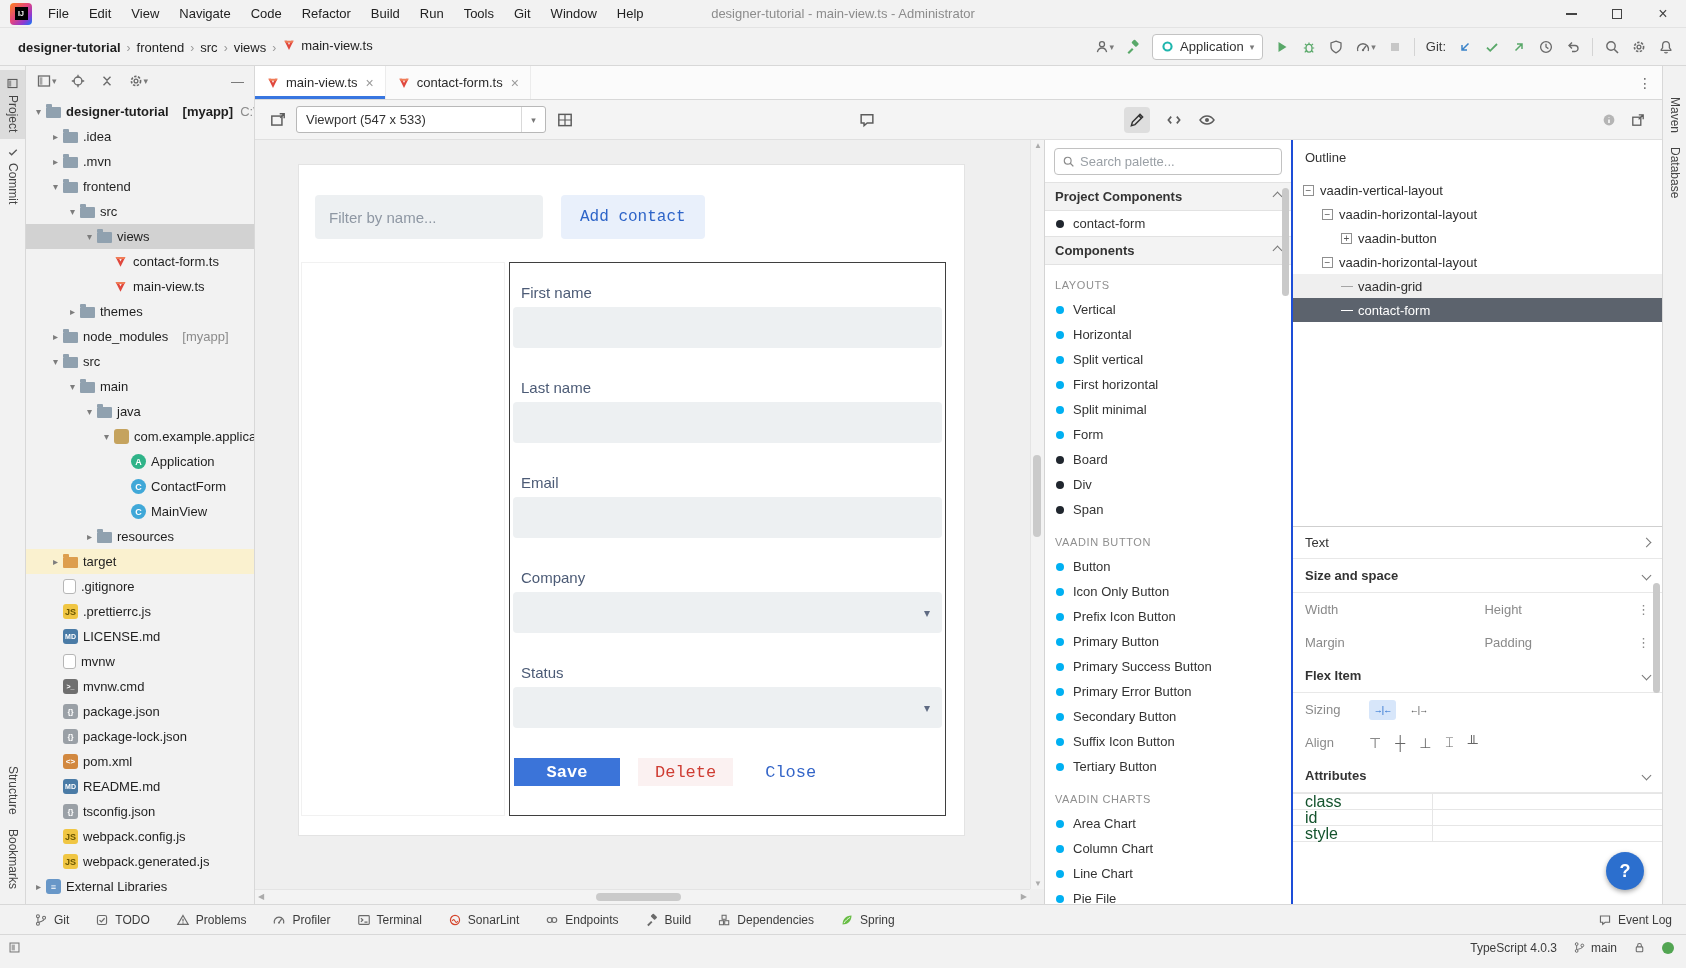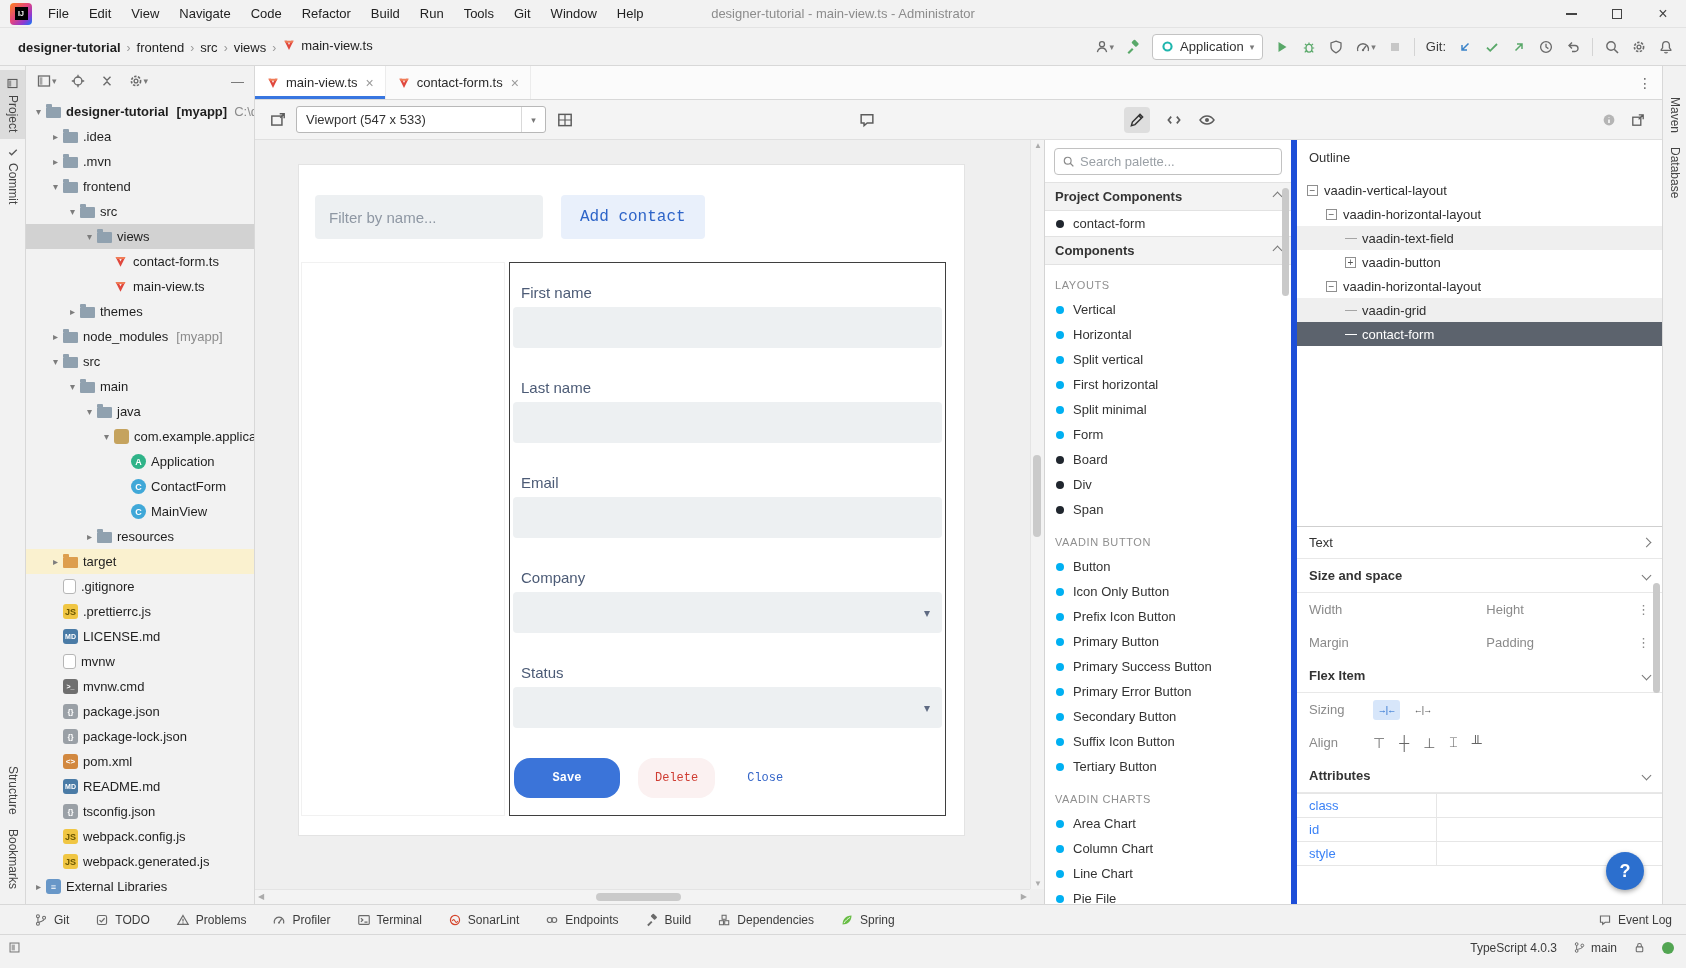--- a/index.html
+++ b/index.html
@@ -46,21 +46,21 @@
 .project{width:229px;background:#f2f2f2;border-right:1px solid #d8d8d8;display:flex;flex-direction:column;overflow:hidden}
 .ppanel-toolbar{height:30px;flex:none;display:flex;align-items:center;gap:13px;padding:0 10px;color:#6a6a6a}
 .ppanel-toolbar .dash{margin-left:auto;color:#6a6a6a;font-size:13px}
 .ptree{flex:1;overflow:hidden;padding-top:3px}
 .tree-row{height:25px;display:flex;align-items:center;white-space:nowrap;overflow:hidden}
 .tree-row.selected{background:#d2d2d2}
 .tree-row.hl{background:#faf1cf}
 .chev{width:13px;color:#7d7d7d;font-size:10px;flex:none;text-align:center}
 .tlabel{margin-left:5px}
 .tlabel.bold{font-weight:700}
-.tann{color:#8b8b8b;margin-left:8px}
+.tann{color:#8b8b8b;margin-left:14px}
 .tann.root-ann{color:#1f1f1f;font-weight:700}
 .tpath{color:#8b8b8b;margin-left:7px}
 .fi{flex:none;margin-left:1px}
 .folder{width:15px;height:11px;background:#90a1af;border-radius:1px;position:relative;margin-top:2px}
 .folder:before{content:"";position:absolute;top:-3px;left:0;width:6px;height:3px;background:inherit;border-radius:1px 1px 0 0}
 .folder.excluded{background:#dd9e4e}
 .badge{width:15px;height:15px;border-radius:50%;color:#fff;font-size:9px;font-weight:700;display:flex;align-items:center;justify-content:center}
 .badge.sq{border-radius:3px}
 .b-class{background:#40a8d8}
 .b-app{background:#2fb388}
@@ -100,21 +100,21 @@
 .filter-input{position:absolute;left:16px;top:30px;width:228px;height:44px;background:#edf0f2;border:none;outline:none;border-radius:4px;padding:0 14px;font-size:15px;color:#333}
 .filter-input::placeholder{color:#8e97a3}
 .add-btn{position:absolute;left:262px;top:30px;height:44px;padding:0 19px;background:#e9f0fb;color:#2d64c8;border:none;border-radius:4px;font-size:16px;font-weight:500}
 .grid-ph{position:absolute;left:2px;top:97px;width:204px;height:554px;border:1px solid #f1f1f1;background:#fff}
 .cform{position:absolute;left:210px;top:97px;width:437px;height:554px;border:1px solid #3f3f3f;background:#fff;padding:0 3px;overflow:hidden}
 .f-label{font-size:15px;color:#4c5b76;margin:30px 8px 5px;line-height:19px}
 .f-group.first .f-label{margin-top:20px}
 .f-input{height:41px;background:#edf0f2;border-radius:4px;position:relative}
 .sel-chev{position:absolute;right:12px;top:50%;transform:translateY(-50%);color:#5f6b83;font-size:12px}
 .cbtn-row{display:flex;gap:18px;margin-top:30px;padding:0 1px}
-.cbtn{height:40px;border:none;border-radius:16px;font-size:12px}
+.cbtn{height:28px;border:none;border-radius:0;font-size:17px}
 .cbtn.primary{width:106px;background:#3b74d9;color:#fff;font-weight:600}
 .cbtn.danger{padding:0 17px;background:#fbf1f1;color:#cf3d33;font-weight:500}
 .cbtn.tertiary{padding:0 14px;background:transparent;color:#3465c8;font-weight:500}
 
 .vscroll{position:absolute;right:0;top:0;bottom:15px;width:14px;background:#f3f3f3;border-left:1px solid #e4e4e4}
 .vscroll .thumb{position:absolute;top:42%;height:11%;width:8px;left:2px;background:#cacaca;border-radius:4px}
 .vscroll .cap{position:absolute;left:3px;font-size:8px;color:#ababab}
 .vscroll .cap.top{top:1px}
 .vscroll .cap.bottom{bottom:1px}
 .hscroll{position:absolute;left:0;right:14px;bottom:0;height:15px;background:#f3f3f3;border-top:1px solid #e4e4e4}
@@ -138,21 +138,21 @@
 .dot.blue{background:#00b0f2}
 .dot.dark{background:#20262e}
 .pal-scroll{position:absolute;right:2px;top:48px;width:7px;height:108px;background:#c9c9c9;border-radius:4px}
 
 
 .chevc{display:inline-block;width:7px;height:7px;border-right:1.6px solid #777;border-bottom:1.6px solid #777;transform:rotate(45deg);flex:none}
 .chevc.up{transform:rotate(-135deg)}
 .chevc.rgt{transform:rotate(-45deg)}
 
 
-.rightpanel{width:371px;flex:none;background:#fff;border-left:6px solid #1d4ed8;display:flex;flex-direction:column;overflow:hidden}
+.rightpanel{width:371px;flex:none;background:#fff;border-left:2px solid #1d4ed8;display:flex;flex-direction:column;overflow:hidden}
 .outline{height:386px;flex:none;display:flex;flex-direction:column;overflow:hidden}
 .outline-title{height:34px;flex:none;display:flex;align-items:center;padding:0 12px;color:#333}
 .o-tree{flex:1;overflow:hidden;padding-top:4px}
 .o-row{height:24px;display:flex;align-items:center;color:#2f2f2f}
 .o-row.shade{background:#efefef}
 .o-row.sel{background:#5c636d;color:#fff}
 .o-toggle{width:11px;height:11px;border:1px solid #8f8f8f;background:#fff;color:#555;font-size:10px;line-height:9px;text-align:center;margin-right:6px;flex:none}
 .o-conn{width:12px;height:1px;background:#a5a5a5;margin-right:5px;flex:none}
 .o-row.sel .o-conn{background:#fff}
 
@@ -165,21 +165,21 @@
 .p-section .plus + .chevc{margin-left:0}
 .p-row{height:33px;display:flex;align-items:center;padding:0 12px;color:#8a8a8a;position:relative}
 .p-col1{width:52%}
 .p-col2{flex:1}
 .p-dots{color:#8a8a8a;font-size:13px}
 .p-flex-label{width:64px;color:#8a8a8a}
 .sz-btn{min-width:27px;height:20px;border-radius:3px;display:flex;align-items:center;justify-content:center;font-size:9px;letter-spacing:-1px;color:#555;padding:0 3px;margin-right:9px}
 .sz-btn.active{background:#d7e6fa;color:#1b66cc}
 .al-btn{font-size:14px;color:#666;margin-right:14px}
 .attr-table{border-top:1px solid #e6e6e6}
-.attr-row{height:24px;display:flex;border-bottom:1px solid #e6e6e6;font-size:13px;color:#3b82f6}
+.attr-row{height:16px;display:flex;border-bottom:1px solid #e6e6e6;font-size:16px;color:#14532d}
 .attr-key{width:140px;border-right:1px solid #e6e6e6;display:flex;align-items:center;padding-left:12px}
 .attr-val{flex:1}
 .help-fab{position:absolute;right:18px;bottom:14px;width:38px;height:38px;border-radius:50%;background:#2c6fce;color:#fff;font-size:18px;font-weight:700;display:flex;align-items:center;justify-content:center;box-shadow:0 2px 5px rgba(0,0,0,.35)}
 .props-scroll{position:absolute;right:2px;top:56px;width:7px;height:110px;background:#c9c9c9;border-radius:4px}
 
 
 .toolbar-bottom{height:30px;background:#f2f2f2;border-top:1px solid #d8d8d8;display:flex;align-items:center;padding:0 14px 0 34px;gap:26px;font-size:12px;color:#3c3c3c}
 .tb-item{display:flex;align-items:center;gap:6px}
 .tb-item .ic{width:14px;height:14px}
 .tb-right{margin-left:auto;display:flex;align-items:center;gap:6px}
@@ -932,24 +932,20 @@
           <div class="outline-title">Outline</div>
           <div class="o-tree" id="otree">
               <div class="o-row" style="padding-left: 10px;">
                 <span class="o-toggle">−</span>
                 <span class="o-label">vaadin-vertical-layout</span>
               </div>
               <div class="o-row" style="padding-left: 29px;">
                 <span class="o-toggle">−</span>
                 <span class="o-label">vaadin-horizontal-layout</span>
               </div>
-              <div class="o-row shade" style="padding-left: 48px;">
-                <span class="o-conn"></span>
-                <span class="o-label">vaadin-text-field</span>
-              </div>
               <div class="o-row" style="padding-left: 48px;">
                 <span class="o-toggle">+</span>
                 <span class="o-label">vaadin-button</span>
               </div>
               <div class="o-row" style="padding-left: 29px;">
                 <span class="o-toggle">−</span>
                 <span class="o-label">vaadin-horizontal-layout</span>
               </div>
               <div class="o-row shade" style="padding-left: 48px;">
                 <span class="o-conn"></span>

